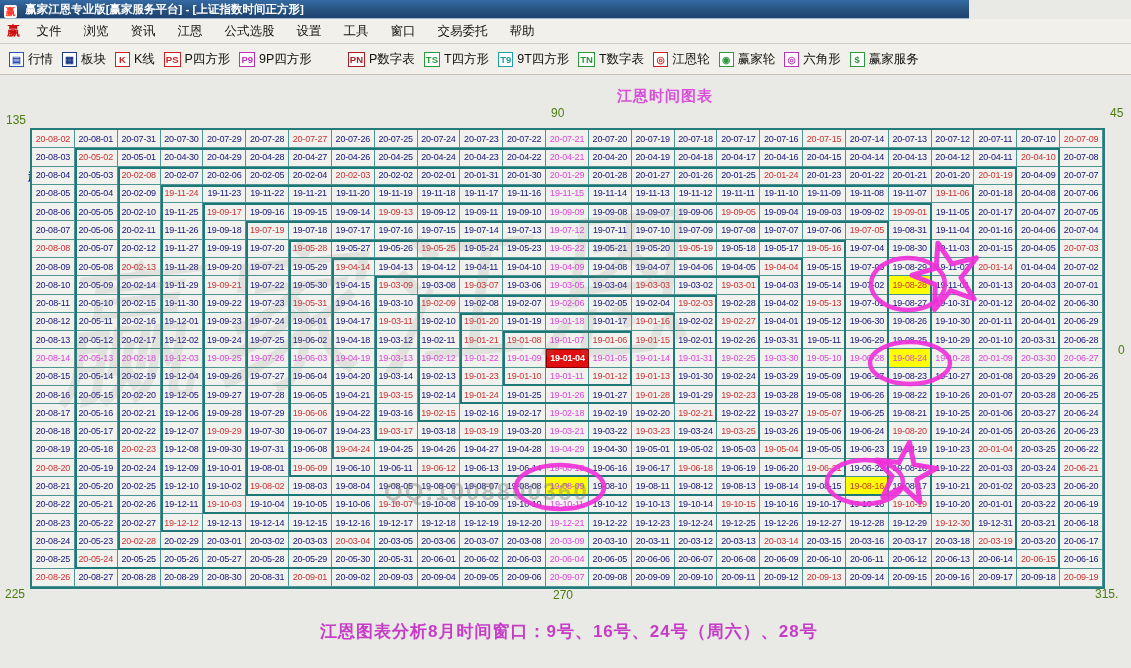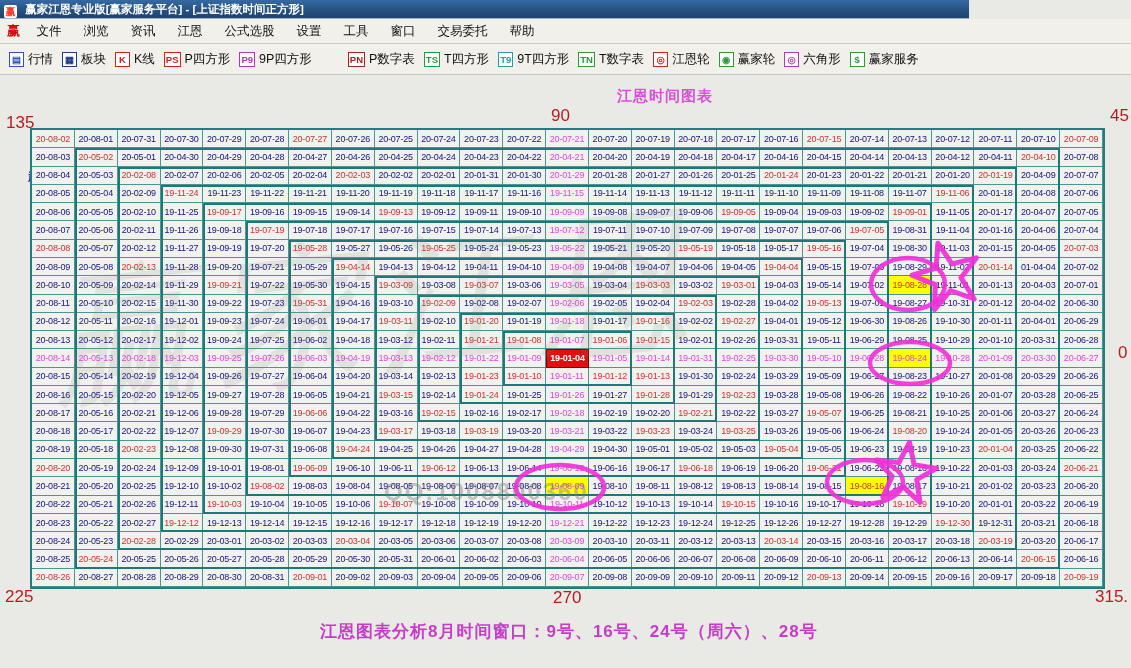--- a/index.html
+++ b/index.html
@@ -92,21 +92,21 @@
     position:absolute;left:15px;top:80px;z-index:3;pointer-events:none;
     font-family:"DejaVu Serif",serif;font-style:italic;font-size:150px;
     color:rgba(130,130,130,0.14);letter-spacing:14px;white-space:nowrap;
     transform:rotate(-6deg);
   }
   .wm-qq{
     position:absolute;left:352px;top:348px;z-index:3;pointer-events:none;
     font-size:24px;color:rgba(125,125,125,0.42);letter-spacing:2px;font-weight:bold;
   }
   .anno{position:absolute;left:0;top:0;z-index:5;pointer-events:none;}
-  .edge-label{position:absolute;font-size:17px;color:#b91c1c;}
+  .edge-label{position:absolute;font-size:12px;color:#4d7c0f;}
   .caption{
     position:absolute;left:320px;top:620px;color:#c73cc7;
     font-size:17px;font-weight:bold;letter-spacing:1px;white-space:nowrap;
   }
 </style>
 </head>
 <body>
 
 <div class="titlebar">
   <span class="app-ico">赢</span>

